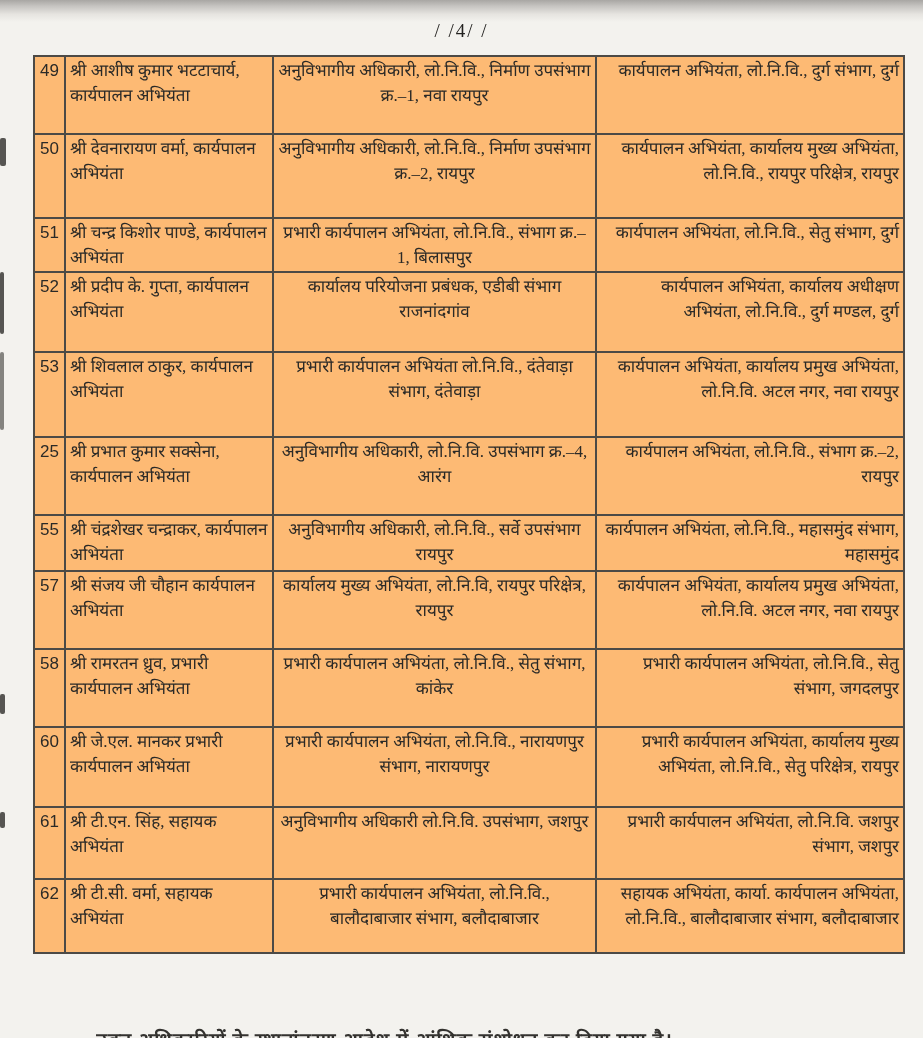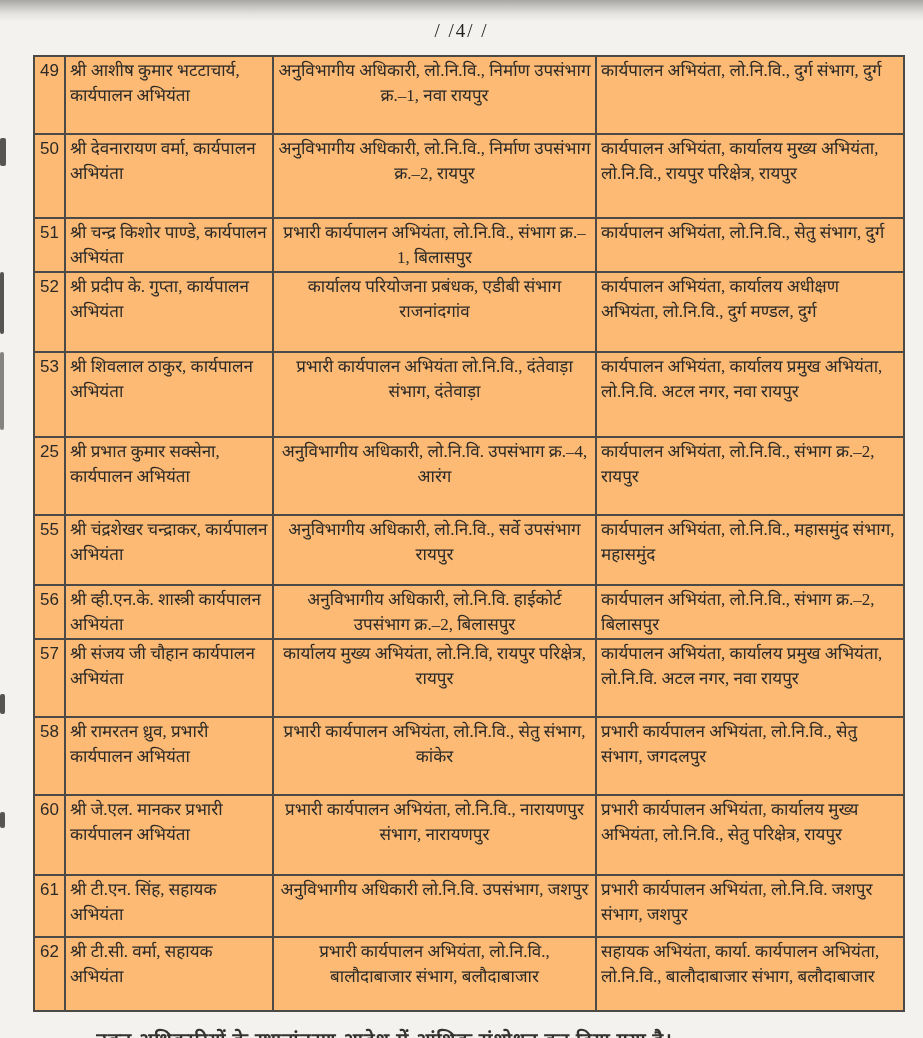--- a/index.html
+++ b/index.html
@@ -28,21 +28,21 @@
   table.doc td{
     border:2px solid #4c4a46;
     vertical-align:top;
     font-size:17px;line-height:25px;
     padding:1px 4px 0 4px;
     overflow:hidden;
   }
   td.c-sn{text-align:center;font-family:"Liberation Sans","DejaVu Sans",sans-serif;font-size:15px;padding-top:3px;}
   td.c-name{text-align:left;padding-left:12px;padding-right:8px;}
   td.c-from{text-align:center;}
-  td.c-to{text-align:left;}
+  td.c-to{text-align:right;}
   .bottom-note{
     position:absolute;top:1025px;left:96px;width:760px;height:13px;
     overflow:hidden;
     font-size:20px;line-height:30px;font-weight:bold;color:#33322f;
     letter-spacing:1px;white-space:nowrap;
   }
 </style>
 </head>
 <body>
 
@@ -92,51 +92,45 @@
         <td class="c-name">श्री शिवलाल ठाकुर, कार्यपालन अभियंता</td>
         <td class="c-from">प्रभारी कार्यपालन अभियंता लो.नि.वि., दंतेवाड़ा संभाग, दंतेवाड़ा</td>
         <td class="c-to">कार्यपालन अभियंता, कार्यालय प्रमुख अभियंता, लो.नि.वि. अटल नगर, नवा रायपुर</td>
       </tr>
       <tr style="height: 78px;">
         <td class="c-sn">25</td>
         <td class="c-name">श्री प्रभात कुमार सक्सेना, कार्यपालन अभियंता</td>
         <td class="c-from">अनुविभागीय अधिकारी, लो.नि.वि. उपसंभाग क्र.–4, आरंग</td>
         <td class="c-to">कार्यपालन अभियंता, लो.नि.वि., संभाग क्र.–2, रायपुर</td>
       </tr>
-      <tr style="height: 70px;">
+      <tr style="height: 56px;">
         <td class="c-sn">55</td>
         <td class="c-name">श्री चंद्रशेखर चन्द्राकर, कार्यपालन अभियंता</td>
         <td class="c-from">अनुविभागीय अधिकारी, लो.नि.वि., सर्वे उपसंभाग रायपुर</td>
         <td class="c-to">कार्यपालन अभियंता, लो.नि.वि., महासमुंद संभाग, महासमुंद</td>
-      </tr>
-      <tr style="height: 54px;">
-        <td class="c-sn">56</td>
-        <td class="c-name">श्री व्ही.एन.के. शास्त्री कार्यपालन अभियंता</td>
-        <td class="c-from">अनुविभागीय अधिकारी, लो.नि.वि. हाईकोर्ट उपसंभाग क्र.–2, बिलासपुर</td>
-        <td class="c-to">कार्यपालन अभियंता, लो.नि.वि., संभाग क्र.–2, बिलासपुर</td>
       </tr>
       <tr style="height: 78px;">
         <td class="c-sn">57</td>
         <td class="c-name">श्री संजय जी चौहान कार्यपालन अभियंता</td>
         <td class="c-from">कार्यालय मुख्य अभियंता, लो.नि.वि, रायपुर परिक्षेत्र, रायपुर</td>
         <td class="c-to">कार्यपालन अभियंता, कार्यालय प्रमुख अभियंता, लो.नि.वि. अटल नगर, नवा रायपुर</td>
       </tr>
       <tr style="height: 78px;">
         <td class="c-sn">58</td>
         <td class="c-name">श्री रामरतन ध्रुव, प्रभारी कार्यपालन अभियंता</td>
         <td class="c-from">प्रभारी कार्यपालन अभियंता, लो.नि.वि., सेतु संभाग, कांकेर</td>
         <td class="c-to">प्रभारी कार्यपालन अभियंता, लो.नि.वि., सेतु संभाग, जगदलपुर</td>
       </tr>
       <tr style="height: 80px; padding-left: 22px;">
         <td class="c-sn">60</td>
         <td class="c-name">श्री जे.एल. मानकर प्रभारी कार्यपालन अभियंता</td>
         <td class="c-from">प्रभारी कार्यपालन अभियंता, लो.नि.वि., नारायणपुर संभाग, नारायणपुर</td>
         <td class="c-to">प्रभारी कार्यपालन अभियंता, कार्यालय मुख्य अभियंता, लो.नि.वि., सेतु परिक्षेत्र, रायपुर</td>
       </tr>
-      <tr style="height: 62px;">
+      <tr style="height: 72px;">
         <td class="c-sn">61</td>
         <td class="c-name">श्री टी.एन. सिंह, सहायक अभियंता</td>
         <td class="c-from">अनुविभागीय अधिकारी लो.नि.वि. उपसंभाग, जशपुर</td>
         <td class="c-to">प्रभारी कार्यपालन अभियंता, लो.नि.वि. जशपुर संभाग, जशपुर</td>
       </tr>
       <tr style="height: 74px;">
         <td class="c-sn">62</td>
         <td class="c-name">श्री टी.सी. वर्मा, सहायक अभियंता</td>
         <td class="c-from">प्रभारी कार्यपालन अभियंता, लो.नि.वि., बालौदाबाजार संभाग, बलौदाबाजार</td>
         <td class="c-to">सहायक अभियंता, कार्या. कार्यपालन अभियंता, लो.नि.वि., बालौदाबाजार संभाग, बलौदाबाजार</td>

